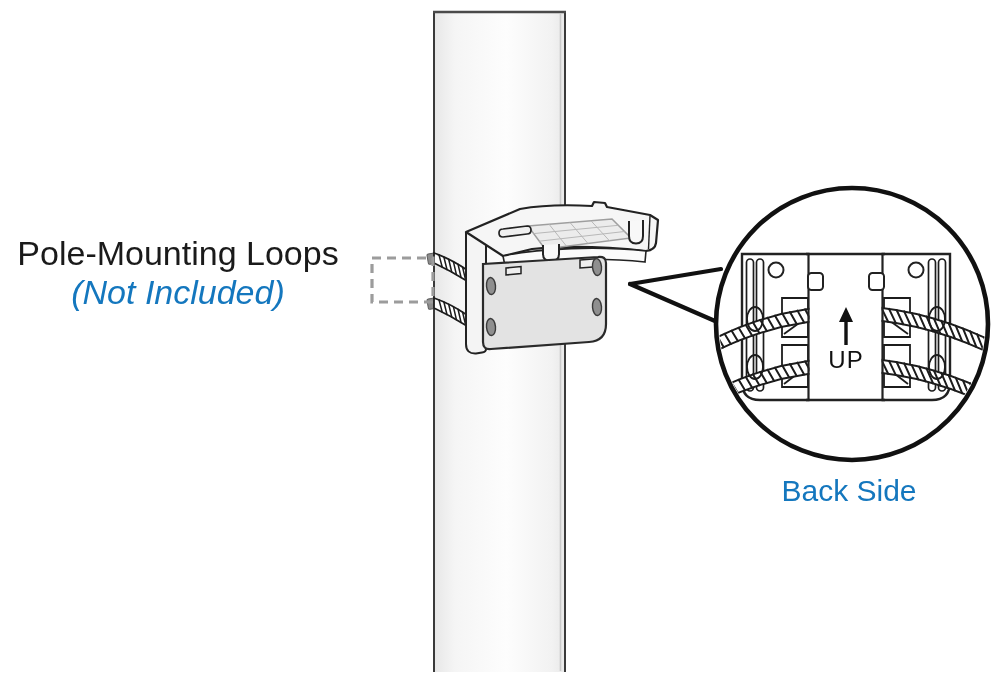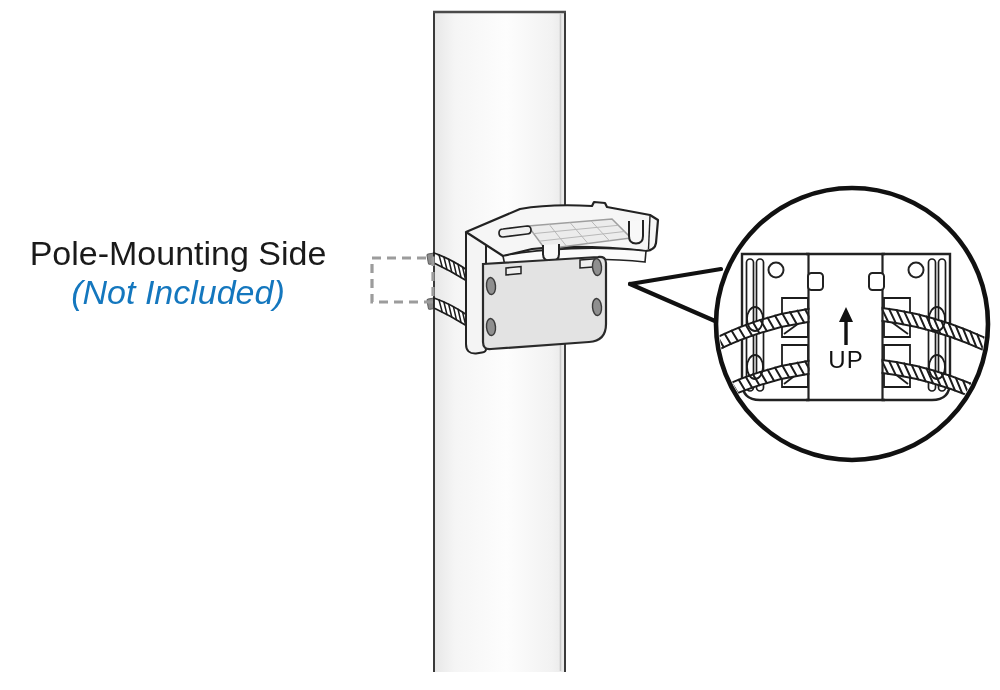--- a/index.html
+++ b/index.html
@@ -266,16 +266,17 @@
       <g>
         <polygon points="846,307 839,322 853,322" fill="#111"></polygon>
         <line x1="846" y1="320" x2="846" y2="345" stroke="#111" stroke-width="3.4"></line>
       </g>
       <text class="svgtxt" x="846" y="368" font-size="24" letter-spacing="1" text-anchor="middle">UP</text>
     </g>
     <circle cx="852" cy="324" r="136" fill="none" stroke="#111" stroke-width="4.6"></circle>
   </g>
 </svg>
 
-<div class="lbl" id="lbl-loops">Pole-Mounting Side</div>
+<div class="lbl" id="lbl-loops">Pole-Mounting Loops</div>
 <div class="lbl" id="lbl-notinc">(Not Included)</div>
+<div class="lbl" id="lbl-back">Back Side</div>
 
 </div>
 
 </body></html>

